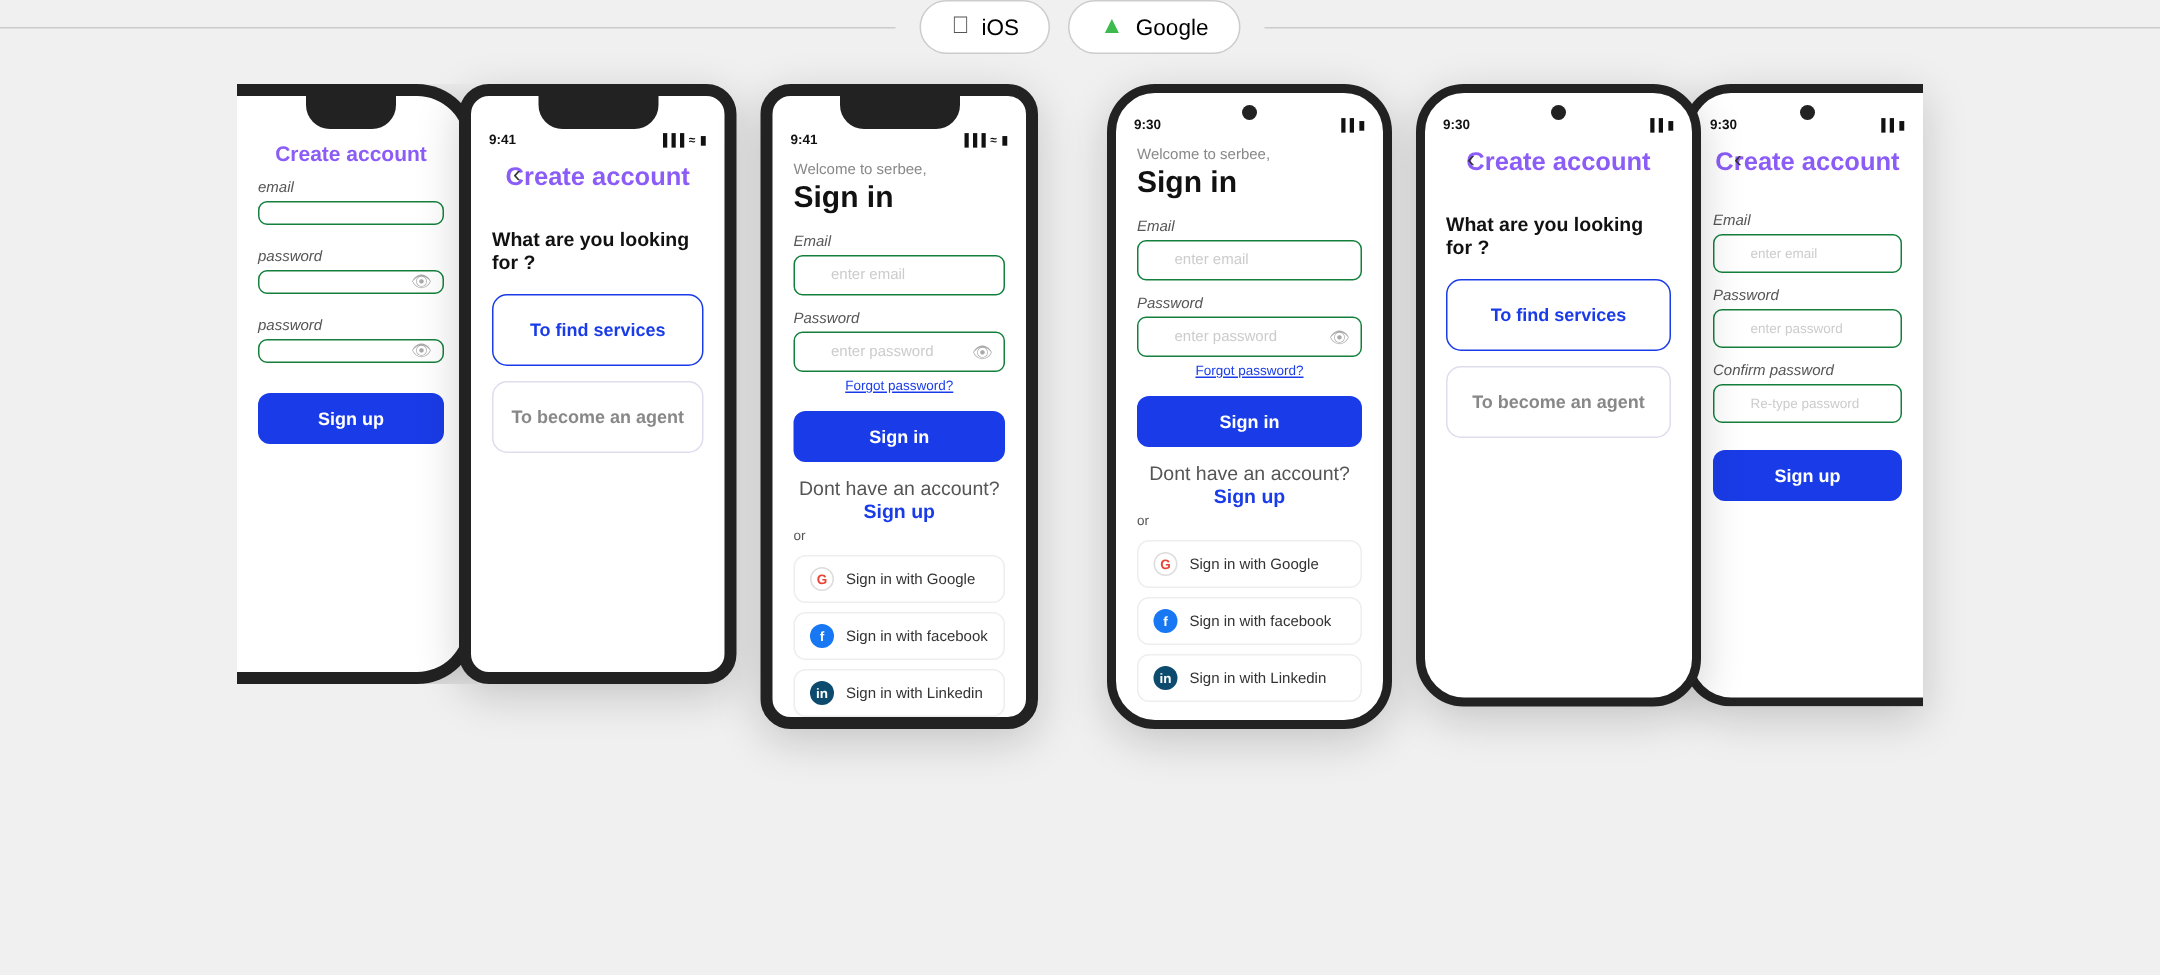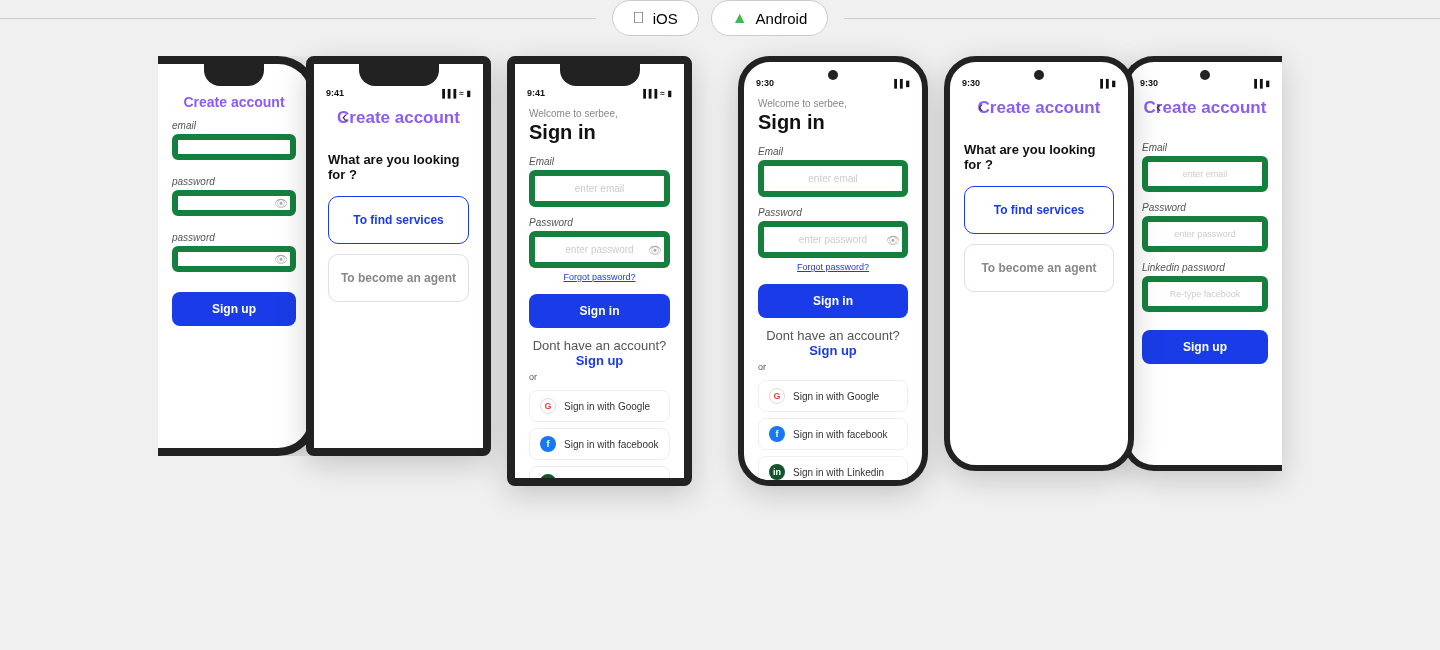--- a/index.html
+++ b/index.html
@@ -52,21 +52,21 @@
       overflow: hidden;
       box-shadow: 0 8px 30px rgba(0,0,0,0.18);
       position: relative;
       flex-shrink: 0;
     }
 
     .phone-ios {
       width: 185px;
       height: 400px;
       border: 8px solid #222;
-      border-radius: 8px;
+      border-radius: 20px;
     }
 
     .phone-android {
       width: 190px;
       height: 415px;
       border: 6px solid #222;
       border-radius: 32px;
     }
 
     
@@ -186,28 +186,27 @@
 
     .field-label {
       font-size: 10px;
       color: #555;
       margin-bottom: 3px;
       font-style: italic;
     }
 
     .field-input {
       width: 100%;
-      border: 6px solid #15803d;
+      border: 1px solid #15803d;
       border-radius: 6px;
-      padding: 7px 0;
+      padding: 7px 24px;
       font-size: 10px;
       color: #bbb;
       margin-bottom: 10px;
       position: relative;
-      text-align: center;
     }
 
     .field-input-row {
       position: relative;
     }
 
     .eye-icon {
       position: absolute;
       right: 8px;
       top: 50%;
@@ -275,21 +274,21 @@
       border-radius: 50%;
       display: flex;
       align-items: center;
       justify-content: center;
       font-size: 9px;
       font-weight: 700;
     }
 
     .google-icon { background: white; border: 1px solid #ddd; }
     .facebook-icon { background: #1877f2; color: white; }
-    .linkedin-icon { background: #14532d; color: white; }
+    .linkedin-icon { background: #0c4a6e; color: white; }
 
     .platform-tabs-wrapper {
       position: relative;
       width: 100%;
       display: flex;
       justify-content: center;
       align-items: center;
       margin-bottom: 20px;
     }
 
@@ -317,21 +316,21 @@
 
 <div class="platform-tabs-wrapper">
   <div class="horizontal-line"></div>
   <div class="tabs-inner">
     <div class="platform-tab">
       <span class="platform-icon-ios"></span>
       <span>iOS</span>
     </div>
     <div class="platform-tab">
       <span class="platform-icon-android">▲</span>
-      <span>Android</span>
+      <span>Google</span>
     </div>
   </div>
 </div>
 
 <div class="phones-row">
 
   <div style="position:relative; margin-right: -20px; z-index:1;">
     <div class="phone phone-ios" style="width:160px; border-radius: 0 40px 40px 0; border-left: none; clip-path: inset(0 0 0 0);">
       <div class="notch" style="width:60px;"></div>
       <div class="phone-content">
@@ -493,20 +492,20 @@
       </div>
       <div class="phone-content">
         <div class="title-row">
           <span class="back-arrow">‹</span>
           <div class="screen-title">Create account</div>
         </div>
         <div class="field-label">Email</div>
         <div class="field-input" style="color:#ccc; font-size:9px;">enter email</div>
         <div class="field-label">Password</div>
         <div class="field-input" style="color:#ccc; font-size:9px;">enter password</div>
-        <div class="field-label">Linkedin password</div>
-        <div class="field-input" style="color:#ccc; font-size:9px; margin-bottom:18px;">Re-type facebook</div>
+        <div class="field-label">Confirm password</div>
+        <div class="field-input" style="color:#ccc; font-size:9px; margin-bottom:18px;">Re-type password</div>
         <button class="btn-primary">Sign up</button>
       </div>
     </div>
   </div>
 
 </div>
 
 </body></html>

